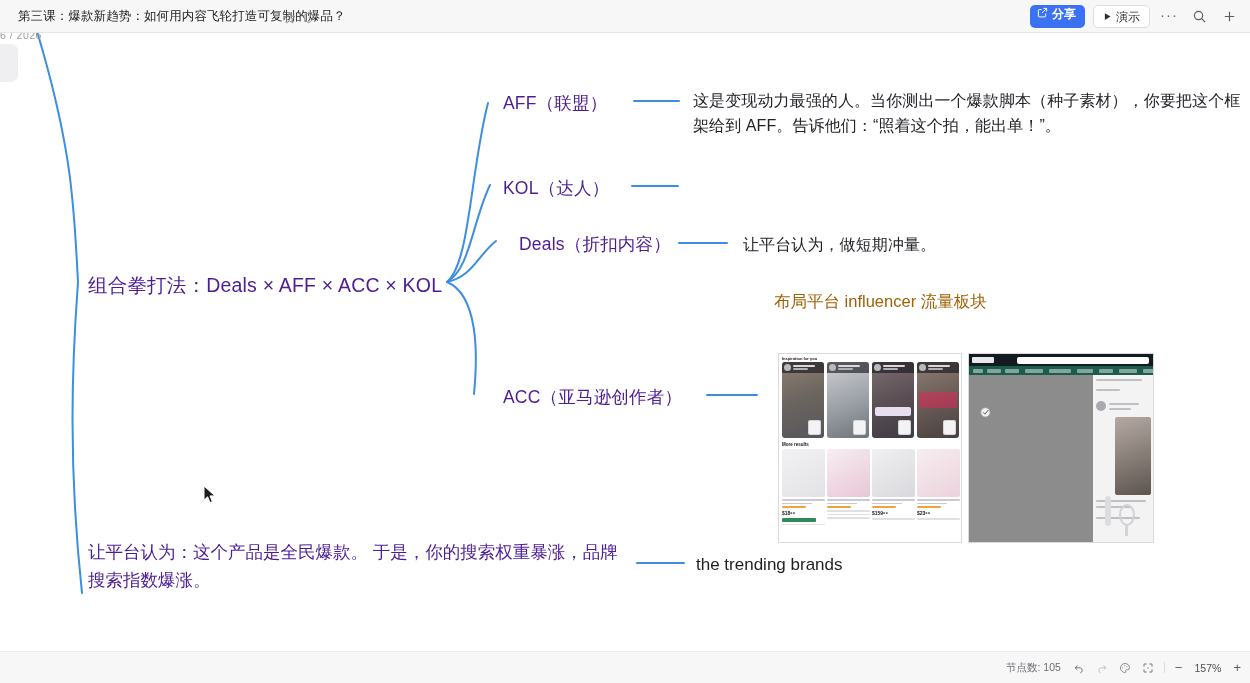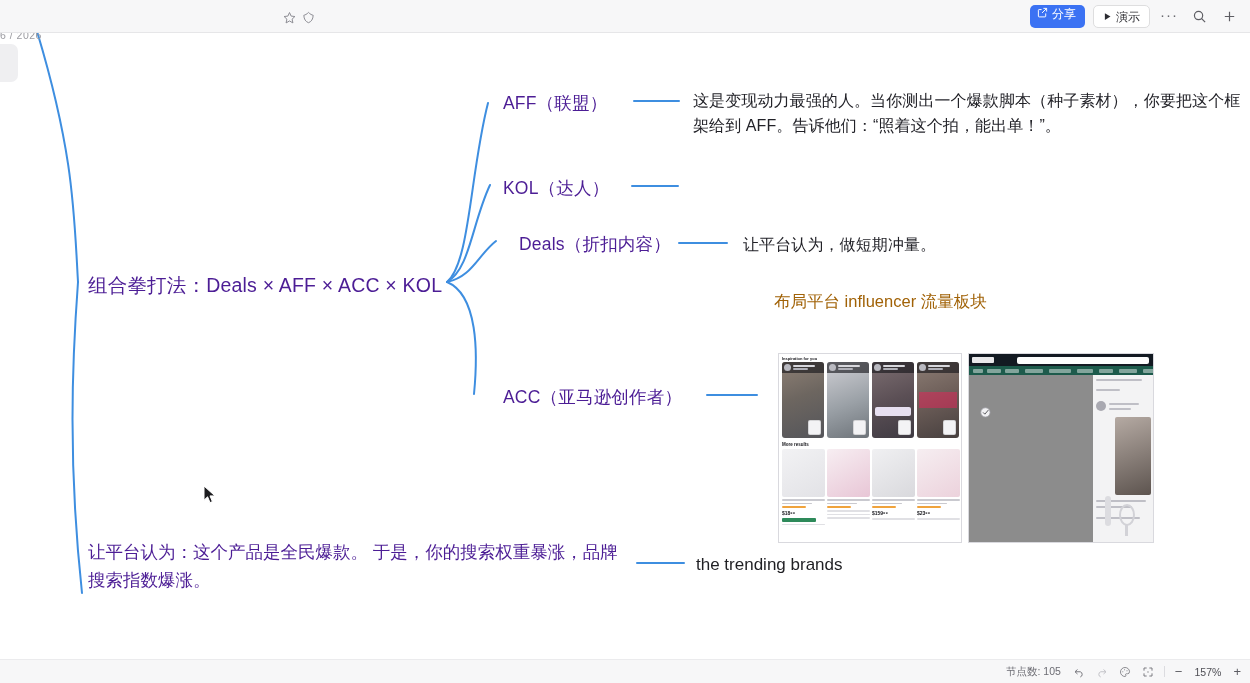--- a/index.html
+++ b/index.html
@@ -32,21 +32,21 @@
   .title-icon svg { width: 13px; height: 13px; display: block; }
   #ico-star { left: 283px; }
   #ico-shield { left: 302px; }
 
   .tb-right { position: absolute; right: 10px; top: 5px; display: flex; align-items: center; gap: 8px; }
   .btn-share {
     display: flex; align-items: center; gap: 4px;
     background: #3b72f3; color: #fff;
     border-radius: 5px; padding: 0 9px 4px 7px;
     font-size: 12px; height: 23px; line-height: 15px;
-    cursor: pointer; white-space: nowrap;
+    cursor: pointer; white-space: nowrap; font-weight: bold;
   }
   .btn-share svg { width: 11px; height: 11px; }
   .btn-present {
     display: flex; align-items: center; gap: 4px;
     background: #ffffff; color: #2c2c31;
     border: 1px solid #dededf; border-radius: 5px;
     padding: 4px 9px; font-size: 12px; height: 23px; line-height: 14px;
     cursor: pointer; white-space: nowrap;
   }
   .tb-ico {
@@ -152,39 +152,40 @@
 
   
   .hscroll-track {
     position: absolute; left: 0; bottom: 15px; width: 1250px; height: 9px;
   }
   .hscroll-thumb {
     position: absolute; left: 255px; bottom: 17px; width: 572px; height: 5px;
     background: #c8c8cd; border-radius: 3px; cursor: pointer;
   }
   .statusbar {
-    position: absolute; left: 0; bottom: 0; width: 1250px; height: 24px;
+    position: absolute; left: 0; bottom: 0; width: 1250px; height: 32px;
     background: #f7f7f8; border-top: 1px solid #ebebed;
     display: flex; align-items: center; justify-content: flex-end;
     gap: 9px; padding-right: 8px;
     font-size: 10.5px; color: #6d6d74;
     z-index: 35;
   }
   .statusbar .sb-ico { width: 14px; height: 13px; display:flex;align-items:center;justify-content:center; color:#7a7a80; cursor:pointer;}
   .statusbar .sb-ico svg { width: 12px; height: 12px; }
   .sb-ico.dis { color: #c3c3c8; }
   .sb-sep { width: 1px; height: 11px; background: #dcdce0; }
   .zoom-val { font-size: 10.5px; color: #4f4f55; min-width: 31px; text-align:center; }
   .zoom-btn { cursor: pointer; color: #5c5c62; font-size: 13px; line-height: 10px; padding: 0 1px;}
   .node-count { margin-right: 2px; }
 </style>
 </head>
 <body>
 
 <div class="topbar">
+  <div class="doc-title">第三课：爆款新趋势：如何用内容飞轮打造可复制的爆品？</div>
 
   <span class="title-icon" id="ico-star">
     <svg viewBox="0 0 24 24" fill="none" stroke="currentColor" stroke-width="1.8">
       <polygon points="12,2.8 15,9.4 22,10.2 16.8,15 18.3,22 12,18.4 5.7,22 7.2,15 2,10.2 9,9.4"></polygon>
     </svg>
   </span>
   <span class="title-icon" id="ico-shield">
     <svg viewBox="0 0 24 24" fill="none" stroke="currentColor" stroke-width="1.8">
       <path d="M12 2.6 C9 6 5.5 7.5 3.4 7.8 C3.4 15 7 20 12 21.6 C17 20 20.6 15 20.6 7.8 C18.5 7.5 15 6 12 2.6 Z"></path>
     </svg>

